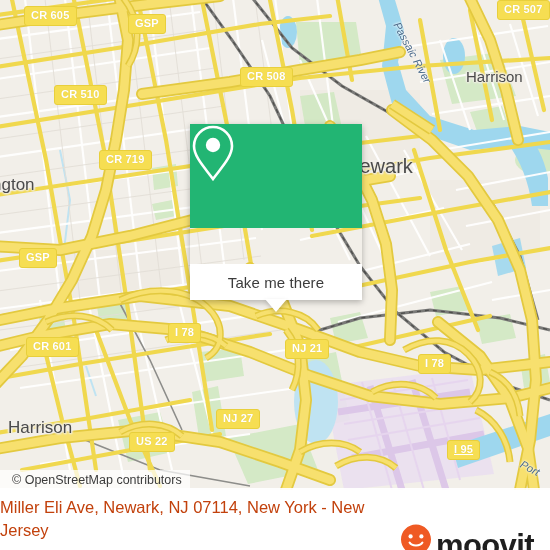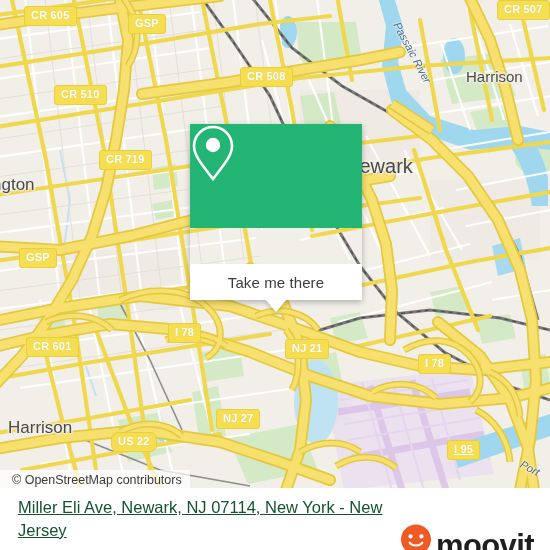--- a/index.html
+++ b/index.html
@@ -143,27 +143,25 @@
     top: 488px;
     width: 550px;
     height: 62px;
     background: rgba(255,255,255,0.93);
     display: flex;
     align-items: center;
     z-index: 50;
   }
   #footer-address {
     flex: 1 1 auto;
-    padding-left: 18px;
     padding-right: 10px;
-    color: #14532d;
+    color: #c2410c;
     font-size: 16.5px;
     line-height: 23px;
     max-width: 400px;
-    text-decoration: underline;
   }
   #footer-logo {
     flex: 0 0 auto;
     display: flex;
     align-items: flex-end;
     padding-right: 16px;
     gap: 3px;
     margin-top: 45px;
   }
   #moovit-word {
@@ -439,21 +437,21 @@
         <div class="shield" style="left: 240px; top: 67px; text-align: center;">CR 508</div>
         <div class="shield" style="left: 54px; top: 85px;">CR 510</div>
         <div class="shield" style="left: 99px; top: 150px;">CR 719</div>
         <div class="shield" style="left: 19px; top: 248px;">GSP</div>
         <div class="shield" style="left: 312px; top: 272px;">NJ 21</div>
         <div class="shield" style="left: 168px; top: 323px;">I 78</div>
         <div class="shield" style="left: 26px; top: 337px;">CR 601</div>
         <div class="shield" style="left: 285px; top: 339px;">NJ 21</div>
         <div class="shield" style="left: 418px; top: 354px;">I 78</div>
         <div class="shield" style="left: 216px; top: 409px;">NJ 27</div>
-        <div class="shield" style="left: 111px; top: 432px; border-radius: 7px;">US 22</div>
+        <div class="shield" style="left: 129px; top: 432px;">US 22</div>
         <div class="shield" style="left: 447px; top: 440px; text-decoration: underline;">I 95</div>
       </div>
 
     <div id="place-layer">
         <div class="place" style="left: 466px; top: 68px; font-size: 15px;">Harrison</div>
         <div class="place" style="left: 345px; top: 155px; font-size: 20px;">Newark</div>
         <div class="place" style="left: -8px; top: 175px; font-size: 17px;">ngton</div>
         <div class="place" style="left: 8px; top: 418px; font-size: 17px;">Harrison</div>
       </div>
 

